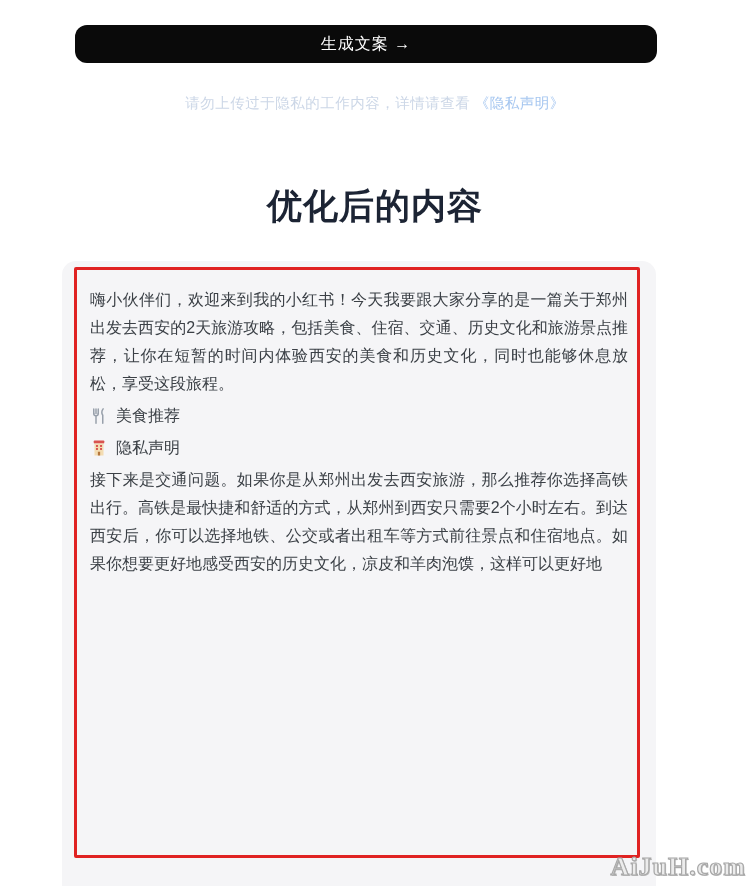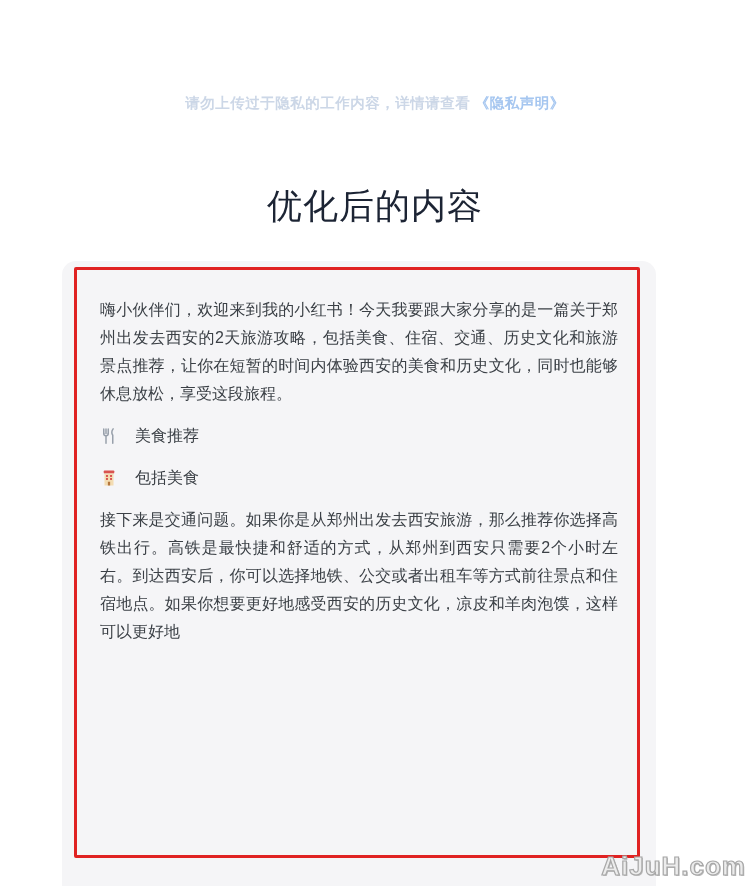--- a/index.html
+++ b/index.html
@@ -35,58 +35,57 @@
 
   
   .privacy {
     position: absolute;
     left: 0; top: 94px;
     width: 100%;
     text-align: center;
     font-size: 14.5px;
     color: #ccd7e7;
     letter-spacing: 0.5px;
-    font-weight: bold;
   }
   .privacy a {
     color: #a5c6f0;
     text-decoration: none;
   }
 
   
   .page-heading {
     position: absolute;
     left: 0; top: 183px;
     width: 100%;
     text-align: center;
     font-size: 35px;
-    font-weight: 400;
+    font-weight: 700;
     color: #1c2434;
     letter-spacing: 1px;
   }
 
   
   .result-box {
     position: absolute;
     left: 62px; top: 261px;
     width: 594px;
     min-height: 700px;
     background: #f5f5f7;
     border-radius: 14px;
     padding: 21px 24px 30px 24px;
     color: #3b4046;
     font-size: 16px;
     line-height: 28px;
   }
-  .result-box p { margin: 14px; text-align: justify; }
+  .result-box p { margin: 4px; text-align: justify; }
   .section-head {
     margin: 0 0 16px 0;
     display: flex;
     align-items: center;
-    gap: 17px;
+    gap: 8px;
     color: #3b4046;
   }
   .section-head .ico { display: inline-flex; width: 18px; height: 18px; flex: 0 0 auto; }
   .section-head .ico svg { width: 18px; height: 18px; }
 
   
   .annotation-rect {
     position: absolute;
     left: 74px; top: 267px;
     width: 566px; height: 591px;
@@ -100,27 +99,29 @@
   .watermark {
     position: absolute;
     right: 4px; bottom: 4px;
     font-size: 26px;
     font-weight: 700;
     color: #ececec;
     -webkit-text-stroke: 1.2px #a8a8a8;
     text-shadow: 1px 1px 0 #bdbdbd;
     letter-spacing: 1px;
     pointer-events: none;
+    font-family: Liberation Serif, serif;
   }
 </style>
 </head>
 <body>
 
 <div class="page">
 
+  <button class="gen-btn">生成文案 →</button>
 
   <div class="privacy">
     <span>请勿上传过于隐私的工作内容，详情请查看 </span><a href="#">《隐私声明》</a>
   </div>
 
   <h1 class="page-heading">优化后的内容</h1>
 
   <div class="result-box">
 
     <p>嗨小伙伴们，欢迎来到我的小红书！今天我要跟大家分享的是一篇关于郑州出发去西安的2天旅游攻略，包括美食、住宿、交通、历史文化和旅游景点推荐，让你在短暂的时间内体验西安的美食和历史文化，同时也能够休息放松，享受这段旅程。</p>
@@ -145,21 +146,21 @@
         <svg viewBox="0 0 24 24">
           <rect x="5" y="2" width="14" height="4" rx="1" fill="#d9534f"></rect>
           <rect x="6" y="6" width="12" height="16" fill="#f3dcb2"></rect>
           <rect x="8" y="8" width="2.6" height="2.6" fill="#d9534f"></rect>
           <rect x="13.4" y="8" width="2.6" height="2.6" fill="#d9534f"></rect>
           <rect x="8" y="12" width="2.6" height="2.6" fill="#d9534f"></rect>
           <rect x="13.4" y="12" width="2.6" height="2.6" fill="#d9534f"></rect>
           <rect x="10.5" y="17" width="3" height="5" fill="#b4763c"></rect>
         </svg>
       </span>
-      <span>包括美食</span>
+      <span>隐私声明</span>
     </p>
 
 
 
     <p>接下来是交通问题。如果你是从郑州出发去西安旅游，那么推荐你选择高铁出行。高铁是最快捷和舒适的方式，从郑州到西安只需要2个小时左右。到达西安后，你可以选择地铁、公交或者出租车等方式前往景点和住宿地点。如果你想要更好地感受西安的历史文化，凉皮和羊肉泡馍，这样可以更好地</p>
 
   </div>
 
   <div class="annotation-rect"></div>
 

